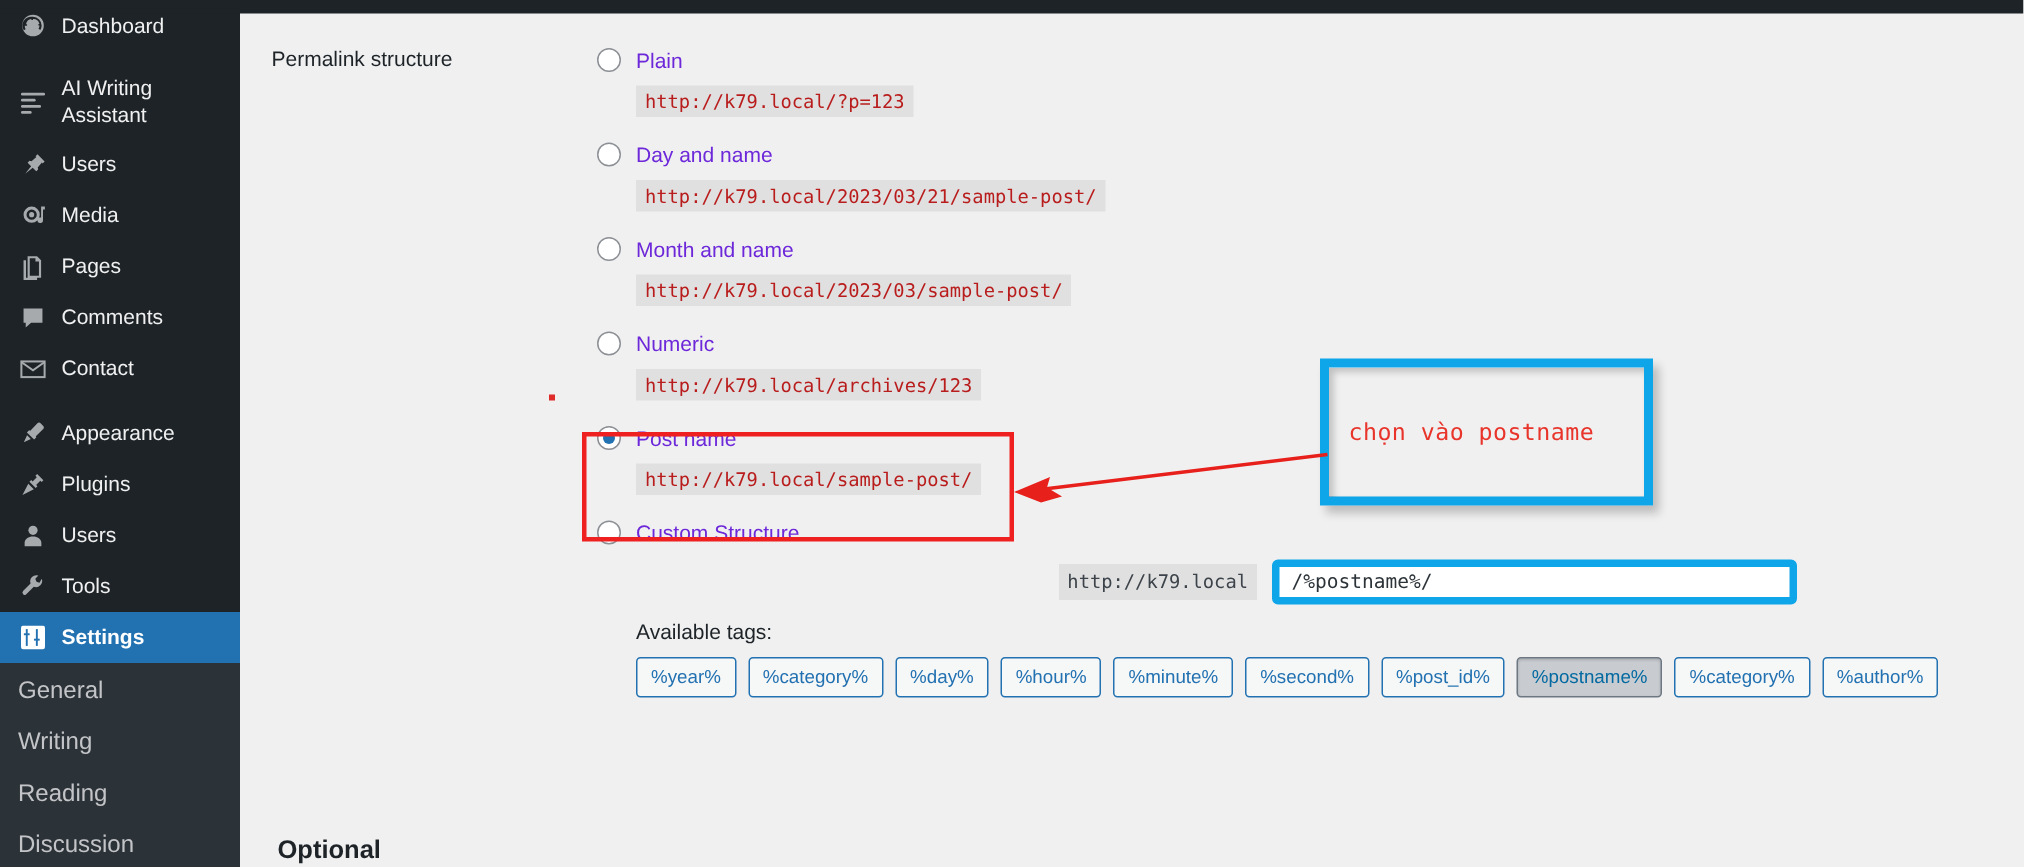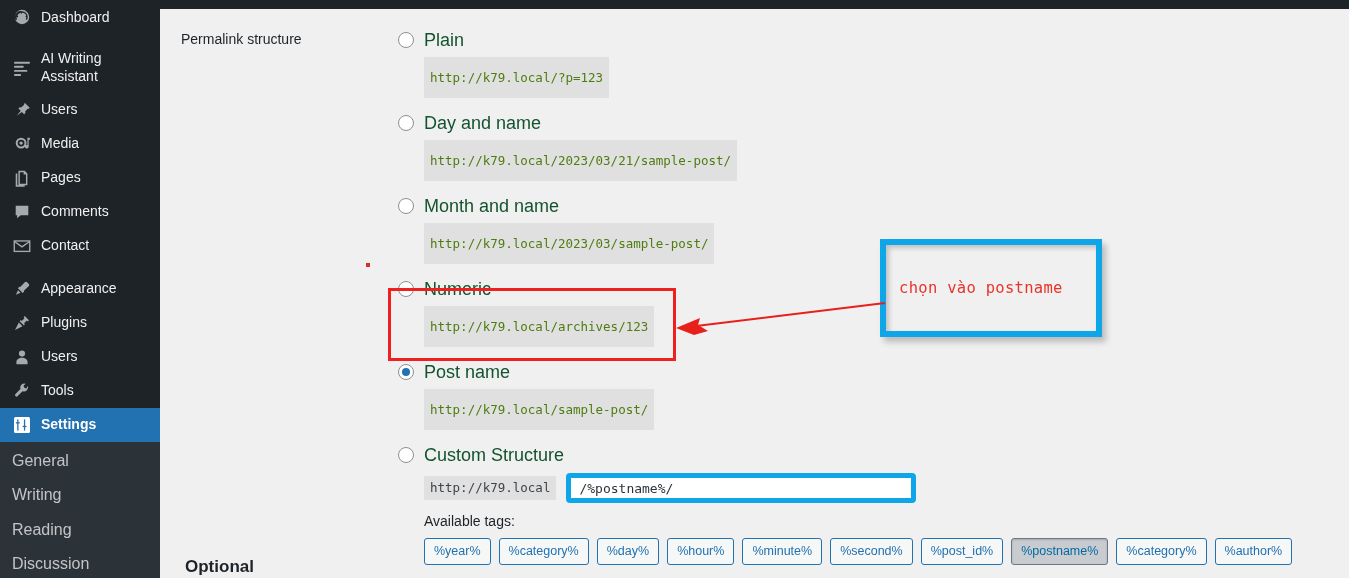--- a/index.html
+++ b/index.html
@@ -75,31 +75,31 @@
     width: 16px; height: 16px; border-radius: 50%;
     border: 1px solid #8c8f94; background: #fff;
     margin-right: 10px; flex: 0 0 16px;
     position: relative; cursor: pointer;
   }
   .radio.checked { border-color: #8c8f94; }
   .radio.checked::after {
     content: ""; position: absolute; left: 3px; top: 3px;
     width: 8px; height: 8px; border-radius: 50%; background: #2271b1;
   }
-  .opt-label { font-size: 18px; color: #14532d; }
+  .opt-label { font-size: 14px; color: #6d28d9; }
   .code-chip {
     display: inline-block; margin: 6px 0 0 26px;
-    background: #e0e0e0; color: #4d7c0f;
+    background: #e0e0e0; color: #b91c1c;
     font-family: "DejaVu Sans Mono", monospace;
-    font-size: 12.5px; padding: 12px 6px; line-height: 17px;
+    font-size: 12.5px; padding: 2px 6px; line-height: 17px;
     white-space: nowrap;
   }
 
   
-  .custom-row { display: flex; align-items: center; margin: 7px 0 0 26px; }
+  .custom-row { display: flex; align-items: center; margin: 7px 0 0 26px; justify-content: flex-end; }
   .custom-prefix {
     background: #e0e0e0; color: #3c434a;
     font-family: "DejaVu Sans Mono", monospace;
     font-size: 12.5px; padding: 3px 6px; line-height: 18px; white-space: nowrap;
   }
   .custom-input {
     margin-left: 10px; width: 350px; height: 30px;
     border: 5px solid #0ea5e9; border-radius: 4px; background: #fff;
     font-family: "DejaVu Sans Mono", monospace;
     font-size: 13px; color: #2c3338; padding: 0 8px;

